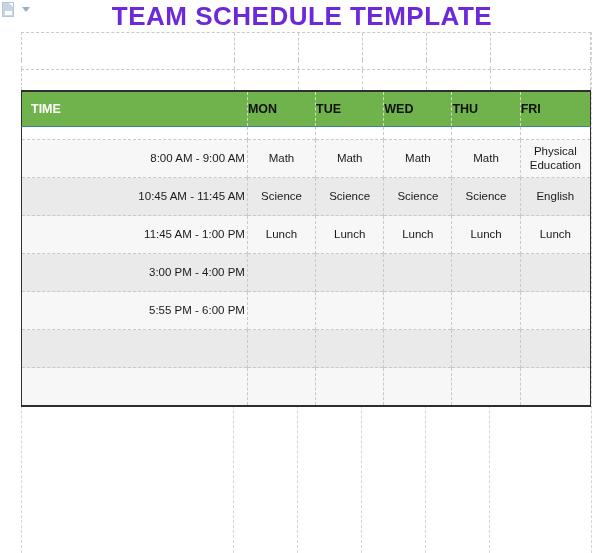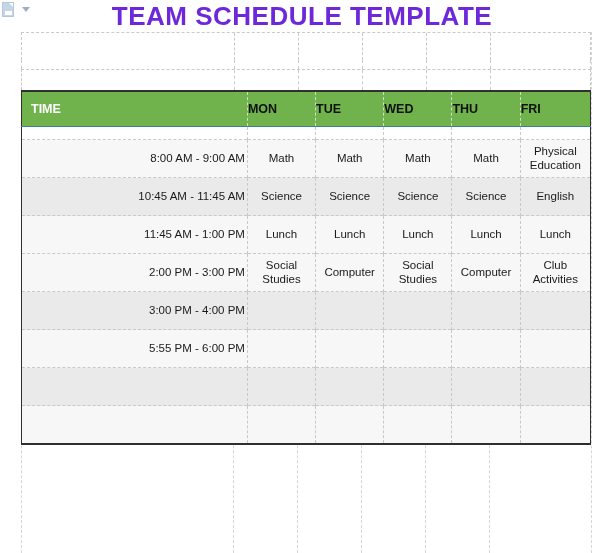--- a/index.html
+++ b/index.html
@@ -298,28 +298,20 @@
           <td>English</td>
         </tr>
         <tr class="row-odd">
           <td class="td-time">11:45 AM - 1:00 PM</td>
           <td>Lunch</td>
           <td>Lunch</td>
           <td>Lunch</td>
           <td>Lunch</td>
           <td>Lunch</td>
         </tr>
-        <tr class="row-odd">
-          <td class="td-time">2:00 PM - 3:00 PM</td>
-          <td>Social Studies</td>
-          <td>Computer</td>
-          <td>Social Studies</td>
-          <td>Computer</td>
-          <td>Club Activities</td>
-        </tr>
         <tr class="row-even">
           <td class="td-time">3:00 PM - 4:00 PM</td>
           <td></td>
           <td></td>
           <td></td>
           <td></td>
           <td></td>
         </tr>
         <tr class="row-odd">
           <td class="td-time">5:55 PM - 6:00 PM</td>

